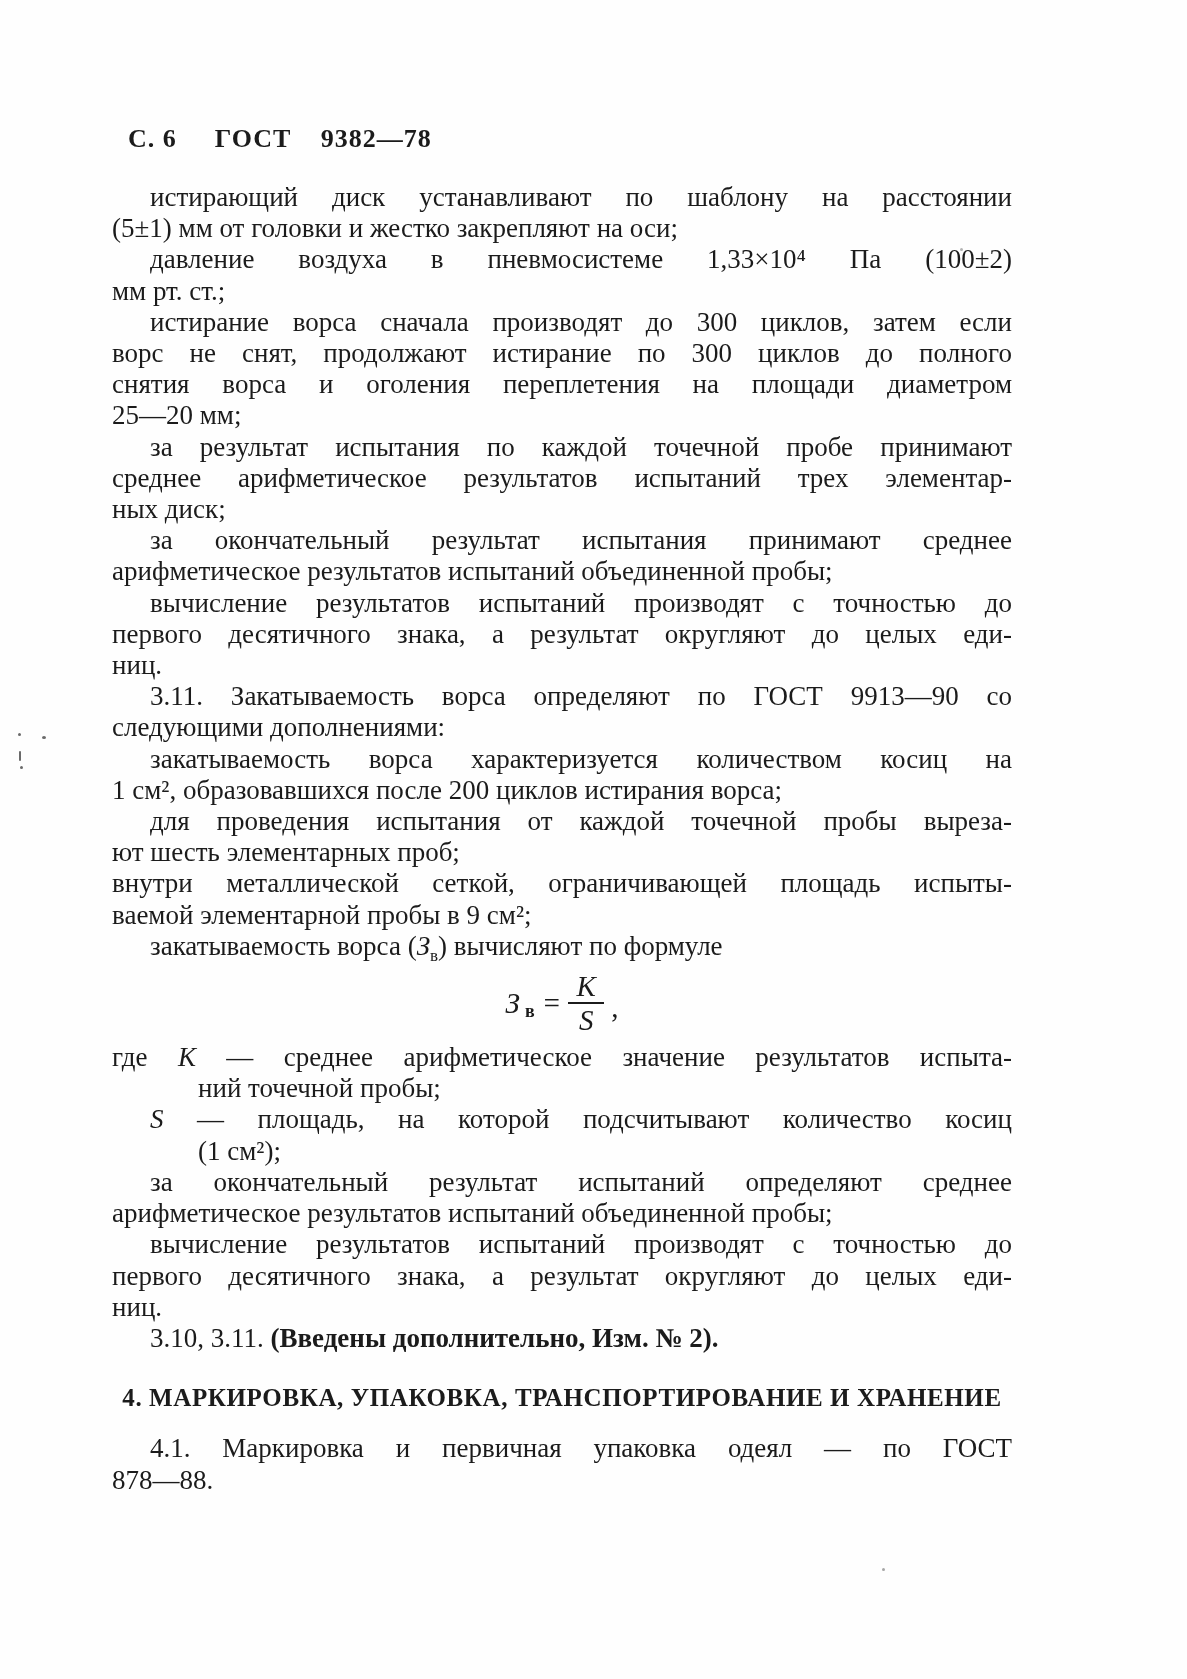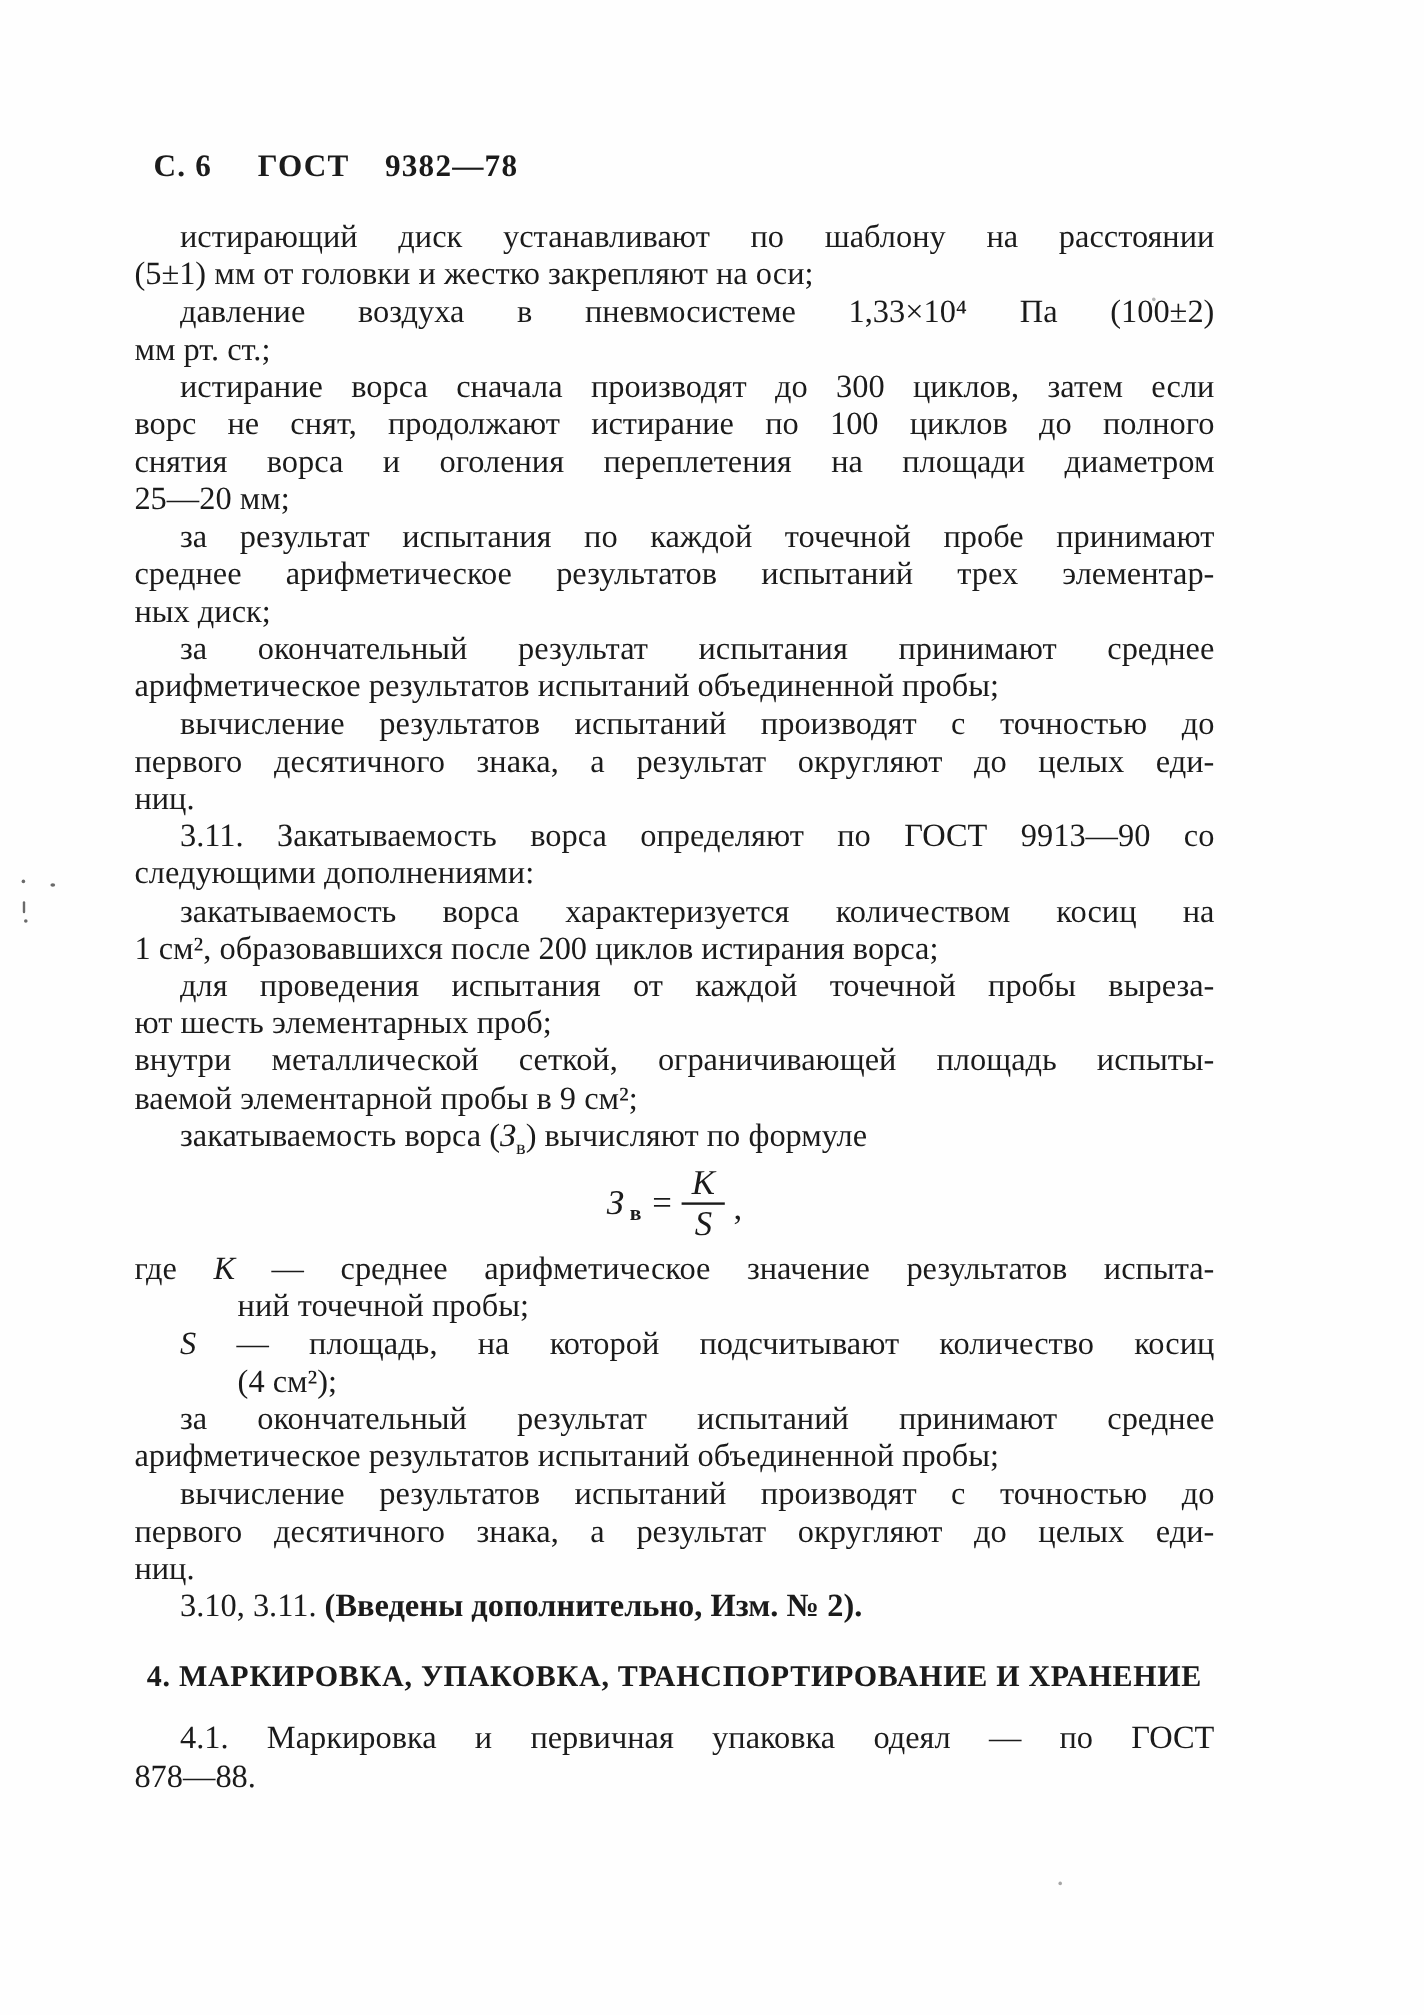--- a/index.html
+++ b/index.html
@@ -79,21 +79,21 @@
       <div class="line last">(5±1) мм от головки и жестко закрепляют на оси;</div>
     </div>
 
     <div>
       <div class="line ind">давление воздуха в пневмосистеме 1,33×10⁴ Па (100±2)</div>
       <div class="line last">мм рт. ст.;</div>
     </div>
 
     <div>
       <div class="line ind">истирание ворса сначала производят до 300 циклов, затем если</div>
-      <div class="line">ворс не снят, продолжают истирание по 100 циклов до полного</div>
+      <div class="line">ворс не снят, продолжают истирание по 300 циклов до полного</div>
       <div class="line">снятия ворса и оголения переплетения на площади диаметром</div>
       <div class="line last">25—20 мм;</div>
     </div>
 
     <div>
       <div class="line ind">за результат испытания по каждой точечной пробе принимают</div>
       <div class="line">среднее арифметическое результатов испытаний трех элементар-</div>
       <div class="line last">ных диск;</div>
     </div>
 
@@ -141,25 +141,25 @@
         <span class="bar"></span>
         <span>S</span>
       </span>
       <span class="formula-comma">,</span>
     </div>
 
     <div>
       <div class="line"><span>где</span> <i>K</i> <span>— среднее арифметическое значение результатов испыта-</span></div>
       <div class="line last hang">ний точечной пробы;</div>
       <div class="line hang-s"><i>S</i> <span>— площадь, на которой подсчитывают количество косиц</span></div>
-      <div class="line last hang">(4 см²);</div>
+      <div class="line last hang">(1 см²);</div>
     </div>
 
     <div>
-      <div class="line ind">за окончательный результат испытаний принимают среднее</div>
+      <div class="line ind">за окончательный результат испытаний определяют среднее</div>
       <div class="line last">арифметическое результатов испытаний объединенной пробы;</div>
     </div>
 
     <div>
       <div class="line ind">вычисление результатов испытаний производят с точностью до</div>
       <div class="line">первого десятичного знака, а результат округляют до целых еди-</div>
       <div class="line last">ниц.</div>
     </div>
 
     <div>

